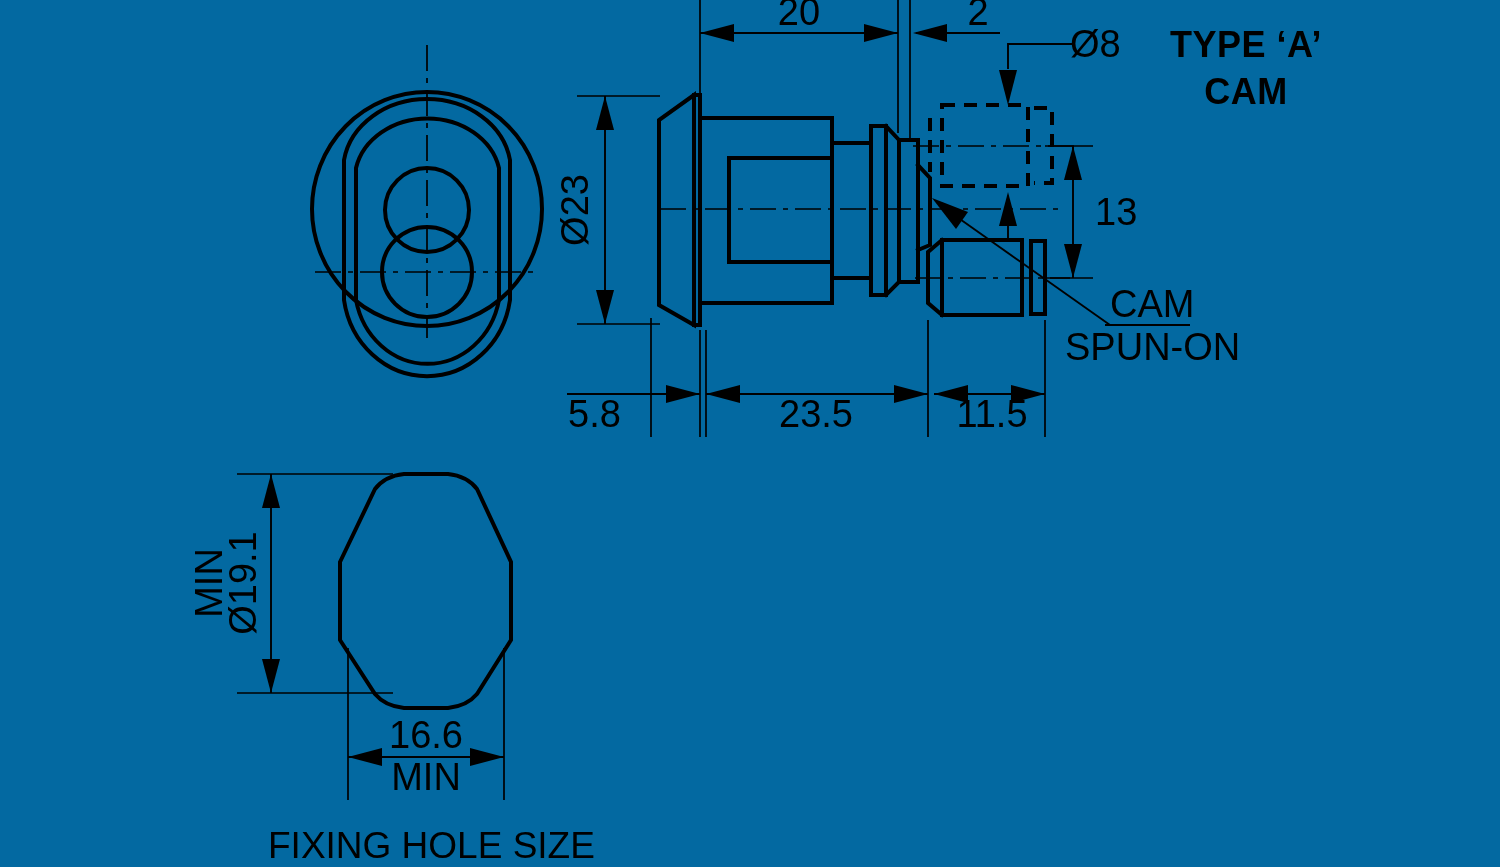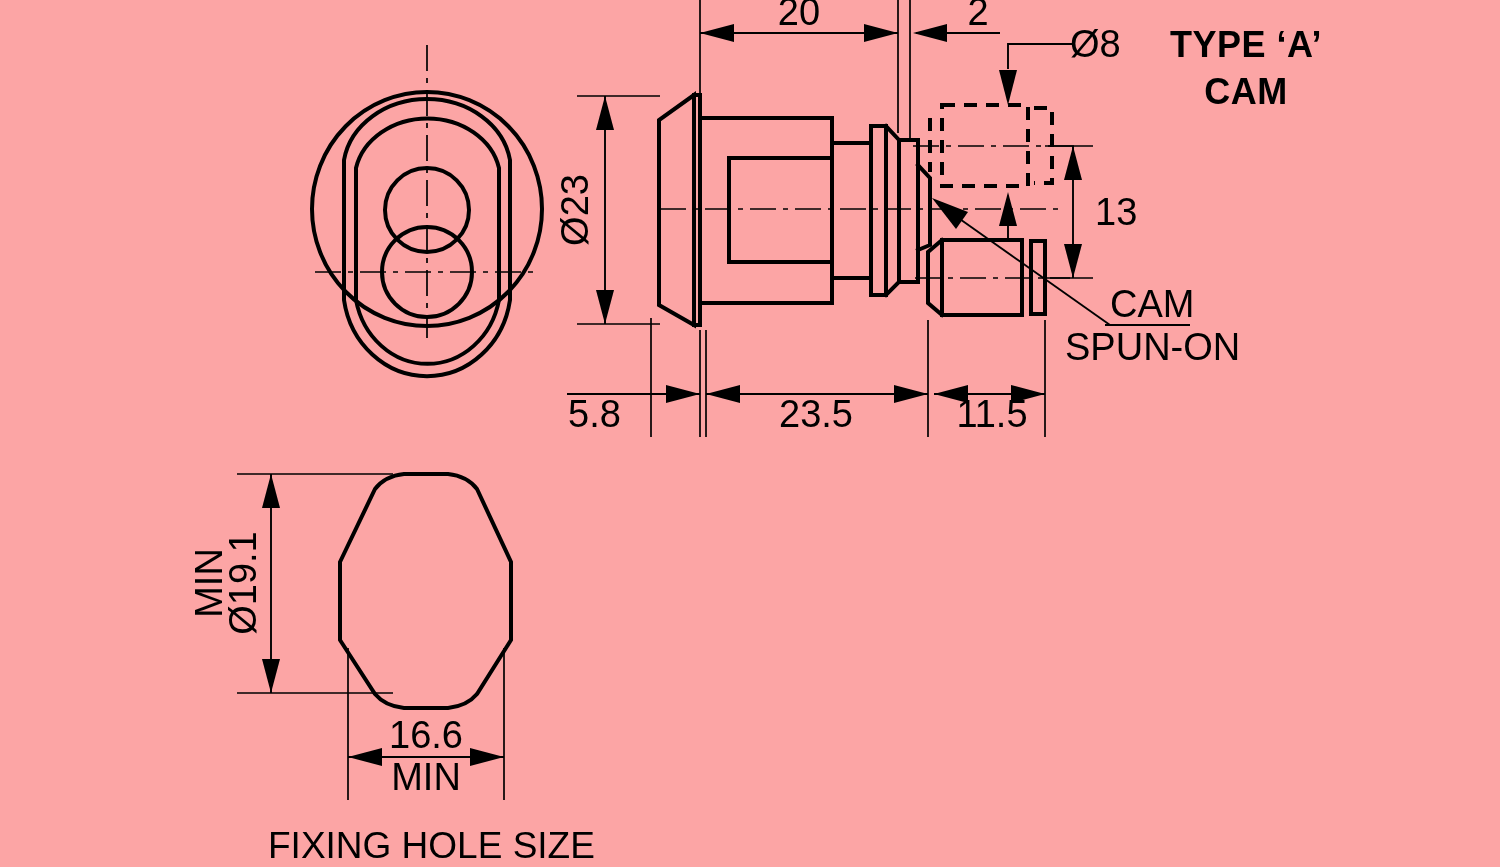--- a/index.html
+++ b/index.html
@@ -9,21 +9,21 @@
     background: #ffffff;
   }
   body {
     font-family: "Liberation Sans", sans-serif;
     -webkit-font-smoothing: antialiased;
   }
   #drawing-root {
     position: relative;
     width: 1500px;
     height: 867px;
-    background: #fca5a5;
+    background: #0369a1;
     overflow: hidden;
   }
   svg#drawing-svg {
     display: block;
     width: 1500px;
     height: 867px;
   }
   .dim-text {
     font-family: "Liberation Sans", sans-serif;
     font-size: 38px;

